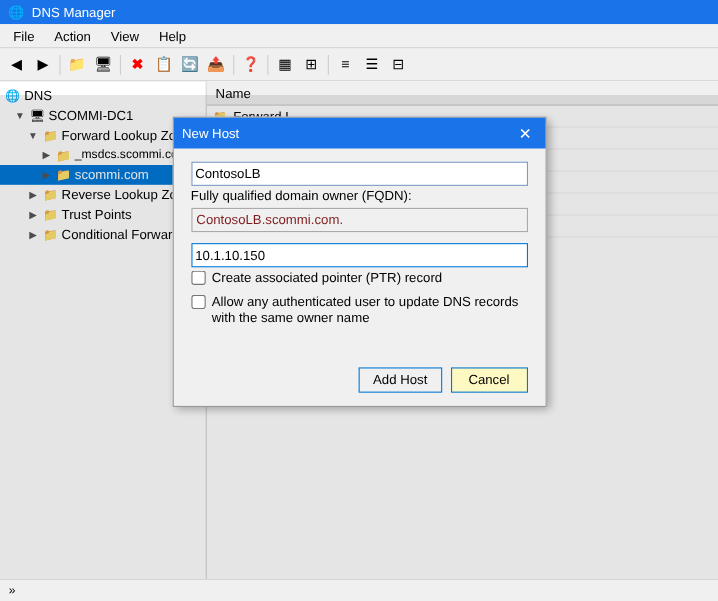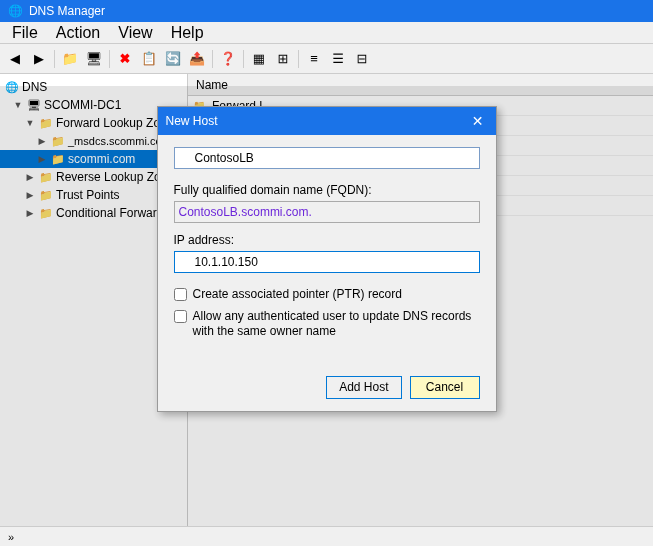--- a/index.html
+++ b/index.html
@@ -30,21 +30,21 @@
       height: 22px;
       display: flex;
       align-items: center;
       padding: 0 4px;
       border-bottom: 1px solid #ccc;
       gap: 2px;
     }
     .menu-item {
       padding: 2px 8px;
       cursor: pointer;
-      font-size: 16px;
+      font-size: 12px;
     }
 
     
     .toolbar {
       background: #f0f0f0;
       height: 30px;
       display: flex;
       align-items: center;
       padding: 0 4px;
       border-bottom: 1px solid #ccc;
@@ -198,38 +198,38 @@
     }
     .dialog-field-label {
       font-size: 12px;
       margin-bottom: 4px;
       display: block;
     }
     .dialog-input {
       width: 100%;
       height: 22px;
       border: 1px solid #7a9cc7;
-      padding: 0 20px;
+      padding: 0 3px;
       font-size: 12px;
       font-family: 'Segoe UI', sans-serif;
       background: white;
-      margin-bottom: 14px;
+      margin-bottom: 2px;
       outline: none;
     }
     .dialog-readonly {
       width: 100%;
       height: 22px;
       border: 1px solid #aaa;
       padding: 0 4px;
       font-size: 12px;
       background: #f0f0f0;
       margin-bottom: 10px;
       display: flex;
       align-items: center;
-      color: #6d28d9;
+      color: #7f1d1d;
     }
     .dialog-checkbox-row {
       display: flex;
       align-items: flex-start;
       margin-bottom: 6px;
       gap: 6px;
     }
     .dialog-checkbox {
       margin-top: 1px;
       width: 13px;
@@ -413,24 +413,23 @@
 
     <div class="dialog-titlebar">
       <span>New Host</span>
       <button class="dialog-close-btn">✕</button>
     </div>
 
     <div class="dialog-body">
 
       <input class="dialog-input" type="text" value="ContosoLB" style="">
 
-      <label class="dialog-field-label">Fully qualified domain name (FQDN):</label>
+      <label class="dialog-field-label">Fully qualified domain owner (FQDN):</label>
       <div class="dialog-readonly">ContosoLB.scommi.com.</div>
 
-      <label class="dialog-field-label">IP address:</label>
       <input class="dialog-input" type="text" style="border-color: rgb(0, 120, 215);" value="10.1.10.150">
 
       <div class="dialog-checkbox-row">
         <input type="checkbox" class="dialog-checkbox" id="ptr-cb" style="">
         <label class="dialog-checkbox-label" for="ptr-cb">Create associated pointer (PTR) record</label>
       </div>
 
       <div class="dialog-checkbox-row">
         <input type="checkbox" class="dialog-checkbox" id="auth-cb" style="">
         <label class="dialog-checkbox-label" for="auth-cb">Allow any authenticated user to update DNS records with the same owner name</label>

